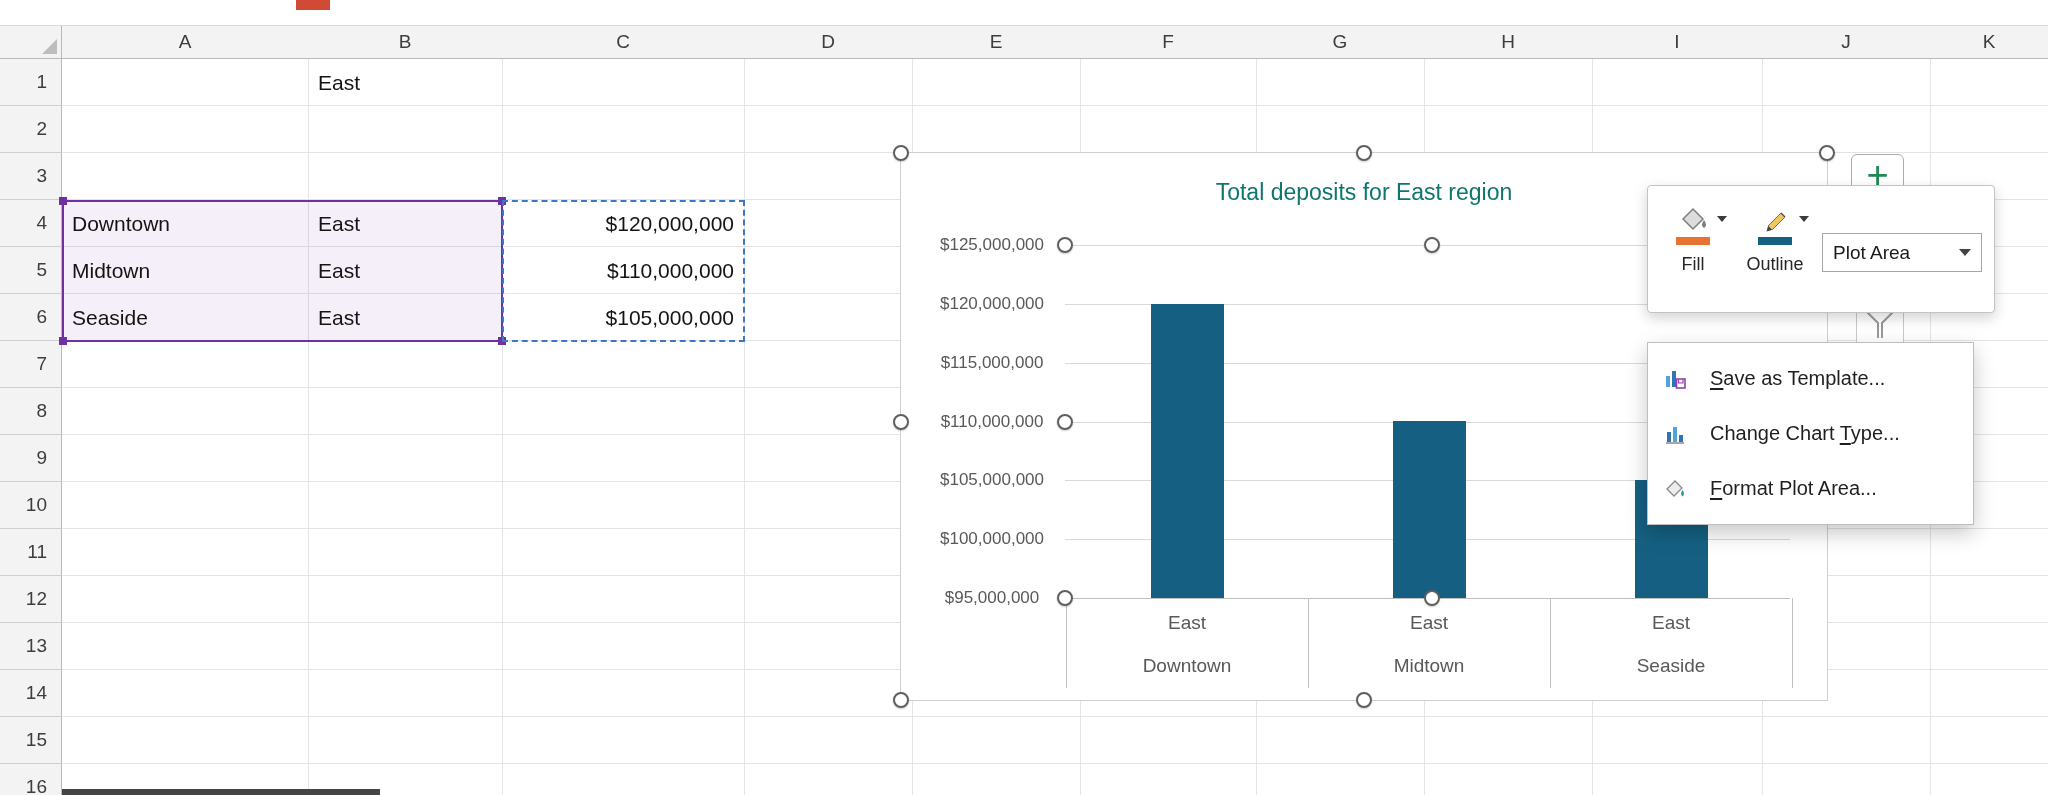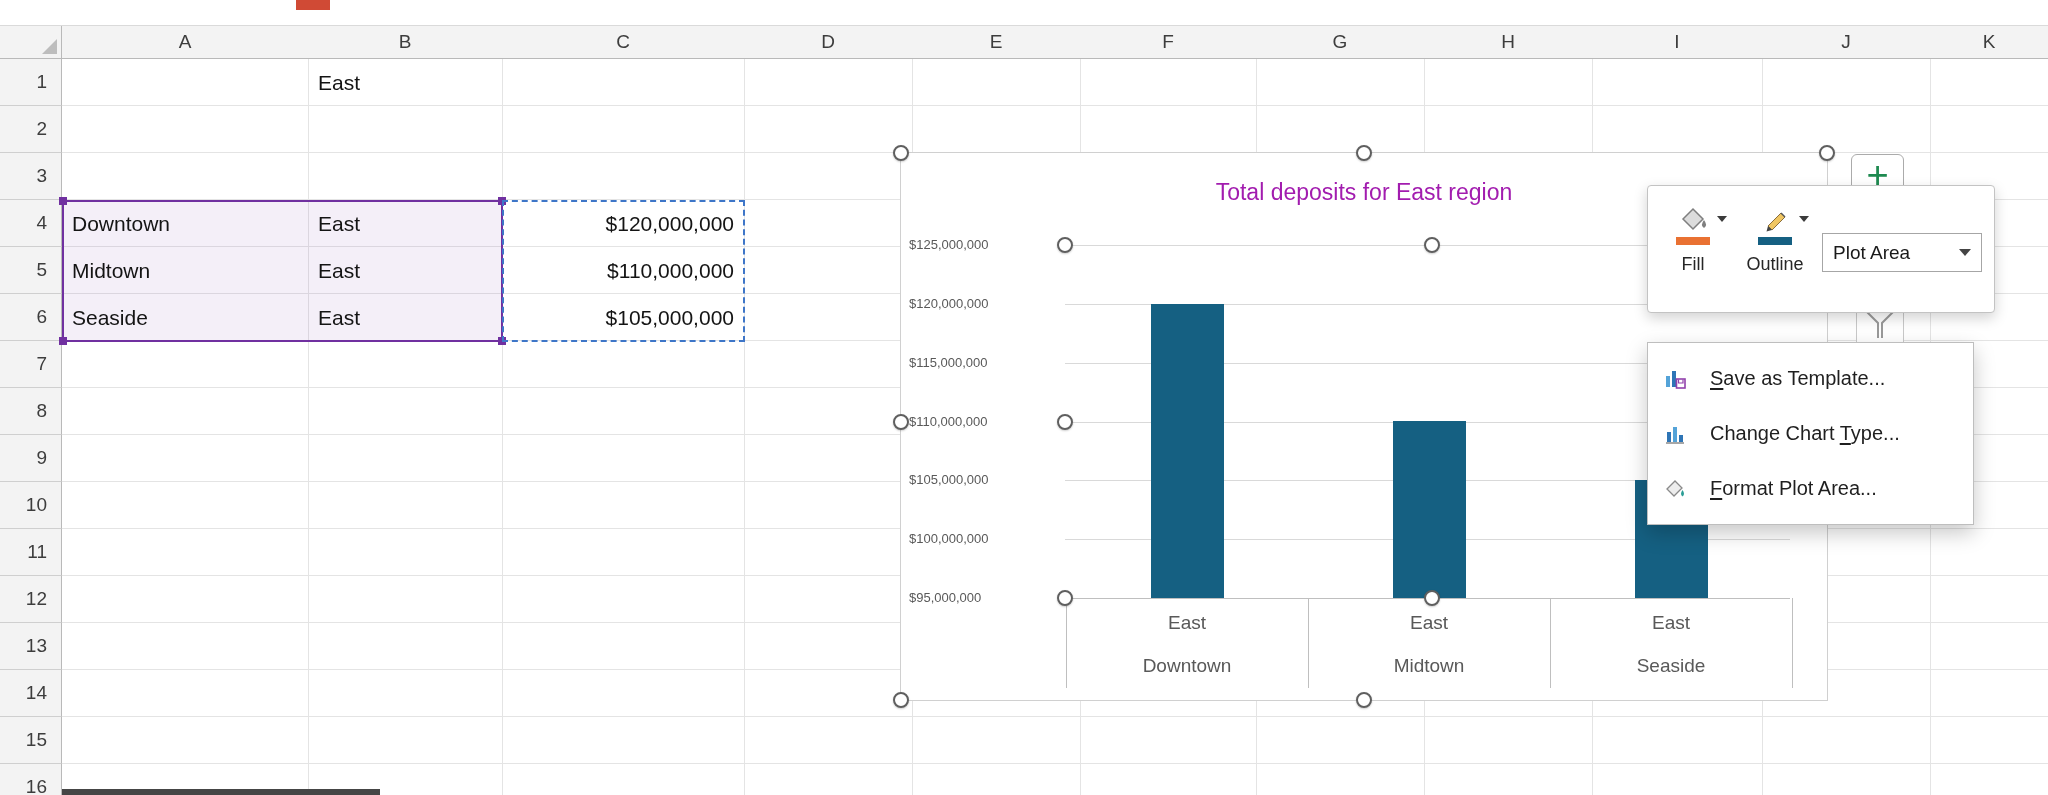--- a/index.html
+++ b/index.html
@@ -35,24 +35,24 @@
   .range-cat{ position:absolute; left:62px; top:200px; width:441px; height:142px;
               background:rgba(112,48,160,0.08); border:2px solid #7030A0; box-sizing:border-box; }
   .range-cat .nub{ position:absolute; width:8px; height:8px; background:#7030A0; }
   .range-val{ position:absolute; left:502px; top:200px; width:243px; height:142px;
               border:2px dashed #3E76C8; box-sizing:border-box; }
   .bottom-bar{ position:absolute; left:62px; top:789px; width:318px; height:6px; background:#454545; }
 
   
   .chart{ position:absolute; left:901px; top:153px; width:926px; height:547px; background:#fff;
           outline:1px solid #D0D0D0; }
-  .chart-title{ position:absolute; left:0; top:26px; width:926px; text-align:center; font-size:23px; color:#a21caf; }
+  .chart-title{ position:absolute; left:0; top:26px; width:926px; text-align:center; font-size:23px; color:#0f766e; }
   .gridline{ position:absolute; left:164px; width:725px; height:1px; background:#D9D9D9; }
   .axis-line{ position:absolute; left:164px; top:445px; width:725px; height:1px; background:#BFBFBF; }
-  .ytick{ position:absolute; left:8px; width:150px; text-align:left; font-size:13px; color:#595959; line-height:22px; }
+  .ytick{ position:absolute; left:16px; width:150px; text-align:center; font-size:17px; color:#595959; line-height:22px; }
   .bar{ position:absolute; bottom:102px; width:73px; background:#156082; }
   .cat-sep{ position:absolute; top:445px; width:1px; height:90px; background:#BFBFBF; }
   .cat-lbl{ position:absolute; width:140px; text-align:center; font-size:19px; color:#595959; }
   .hnd{ position:absolute; width:12px; height:12px; border-radius:50%; background:#fff; border:2px solid #5F5F5F;
         transform:translate(-50%,-50%); box-shadow:0 1px 2px rgba(0,0,0,.2); }
 
   
   .plus-btn{ position:absolute; left:1851px; top:154px; width:53px; height:45px; background:#fff;
              border:1px solid #ABABAB; border-radius:6px; display:flex; align-items:center; justify-content:center;
              font-size:38px; color:#1E8A50; line-height:1; padding-bottom:3px; box-sizing:border-box; }

